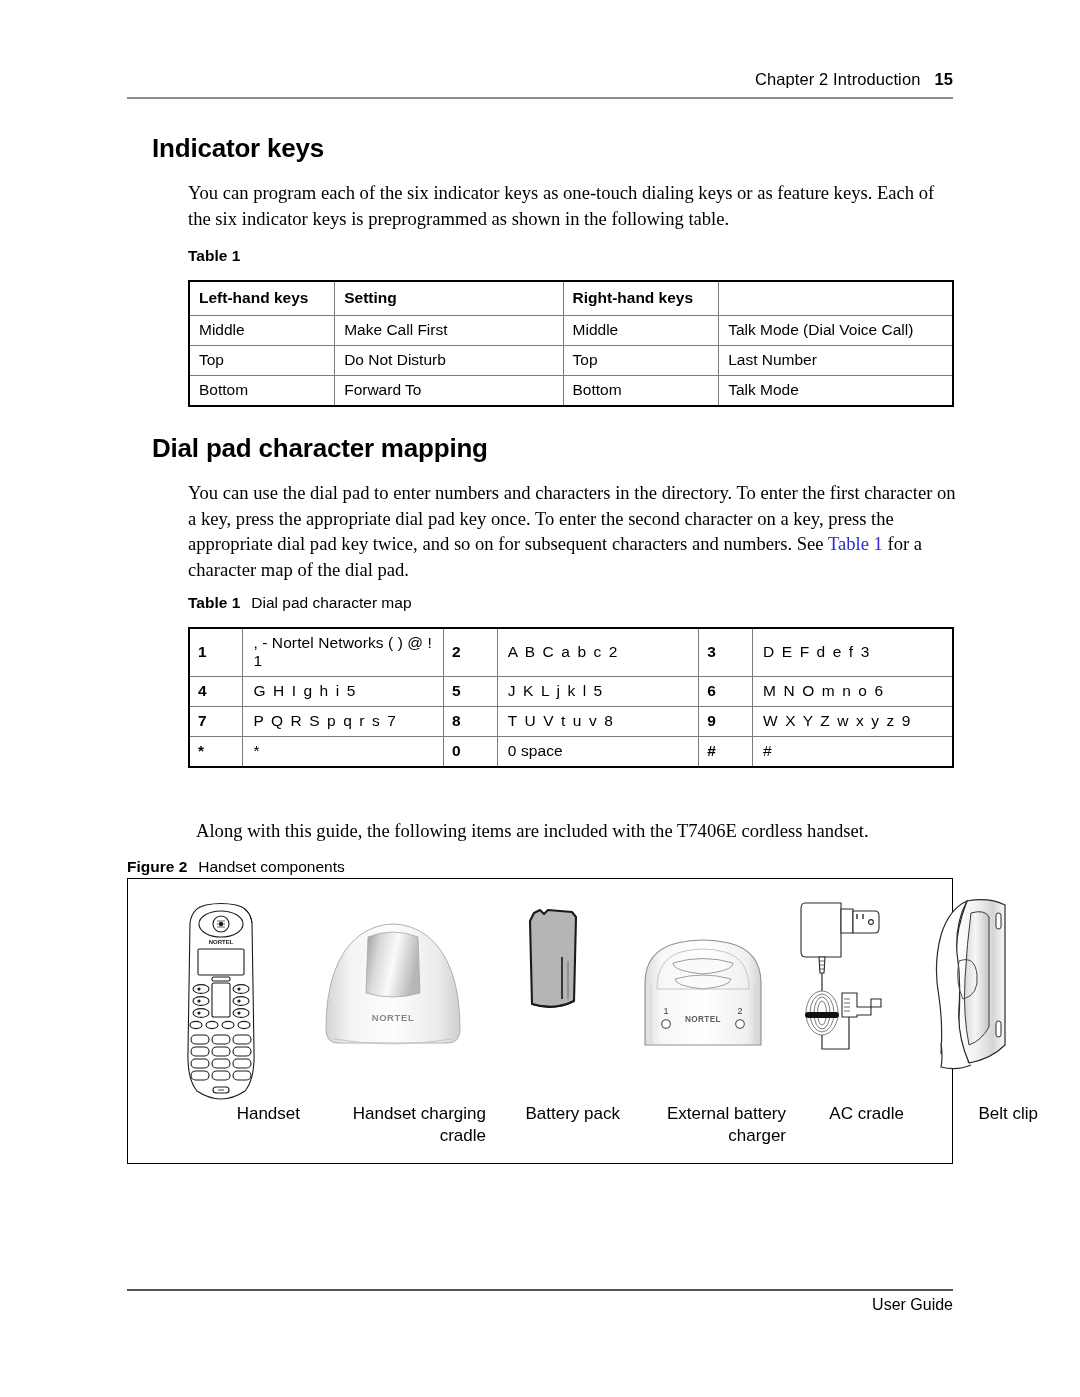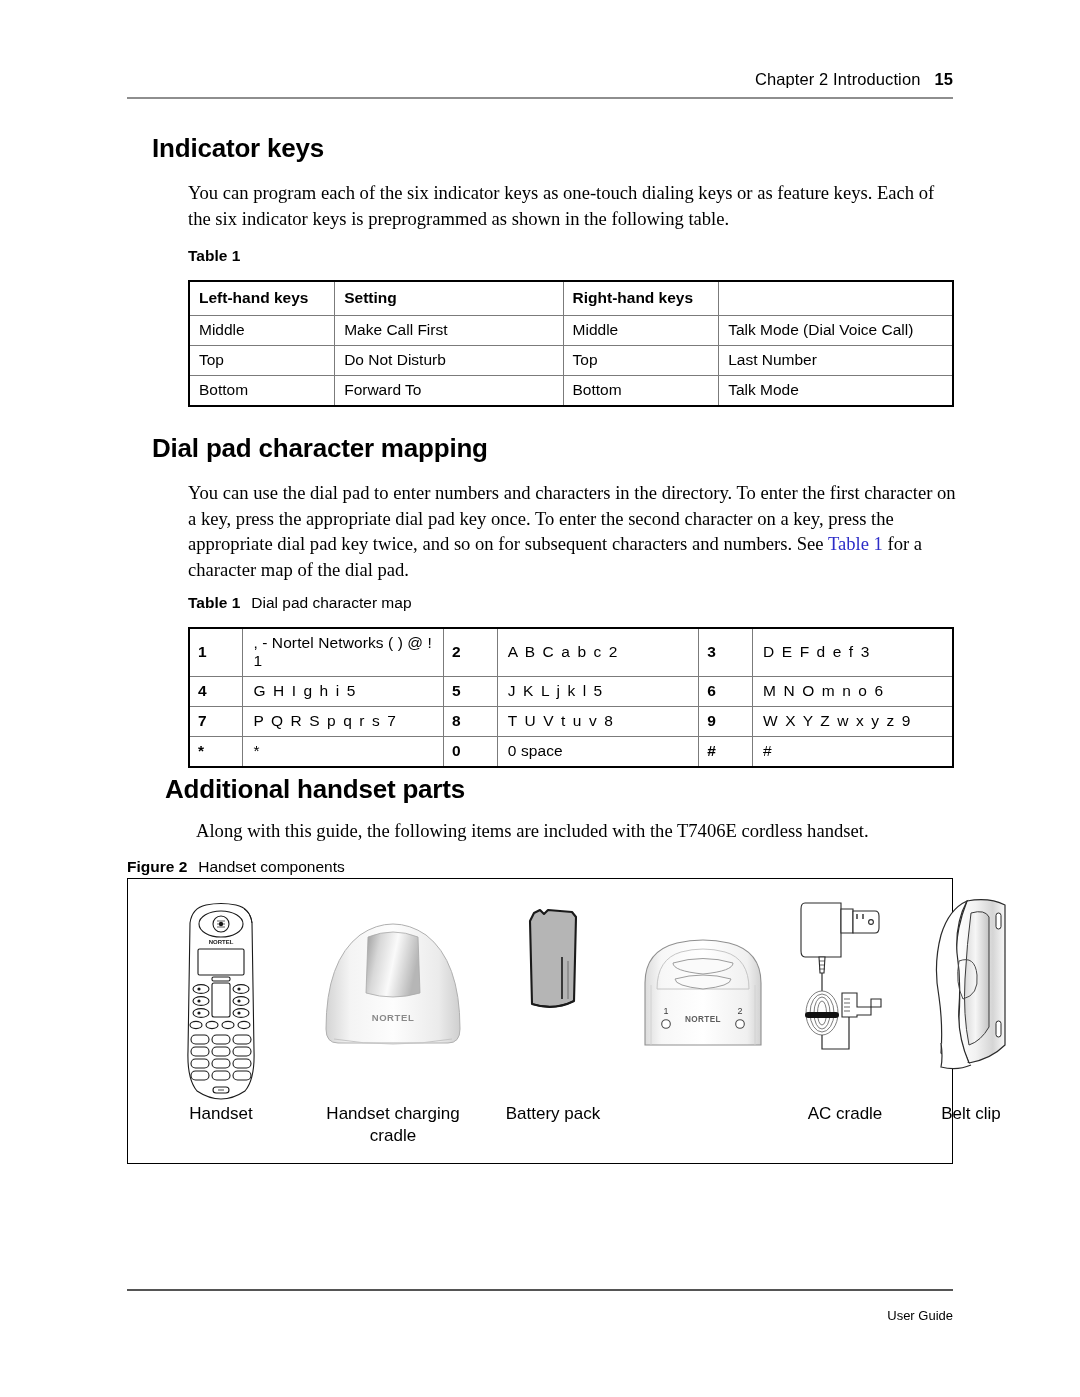--- a/index.html
+++ b/index.html
@@ -194,21 +194,21 @@
   .figlabels {
     position: absolute;
     left: 0;
     top: 224px;
     width: 100%;
     height: 60px;
   }
   .figlabel {
     position: absolute;
     top: 0;
-    text-align: center;
+    text-align: right;
     font-family: "Liberation Sans", "DejaVu Sans", sans-serif;
     font-size: 17px;
     line-height: 22px;
     color: #000;
   }
 
   
   .foot-rule {
     position: absolute;
     left: 127px;
@@ -217,22 +217,21 @@
     height: 2px;
     background: #555;
   }
   .footer {
     position: absolute;
     left: 127px;
     top: 1296px;
     width: 826px;
     text-align: right;
     font-family: "Liberation Sans", "DejaVu Sans", sans-serif;
-    font-size: 13px;
-    margin-top: 12px;
+    font-size: 16px;
   }
 </style>
 </head>
 <body>
 
 <div class="page">
 
   <div class="runhead">
     <span class="chap">Chapter 2  Introduction</span><span class="pnum">15</span>
   </div>
@@ -325,21 +324,20 @@
         <td class="keycell">*</td>
         <td class="charcell nospace">*</td>
         <td class="keycell">0</td>
         <td class="charcell nospace">0 space</td>
         <td class="keycell">#</td>
         <td class="charcell nospace">#</td>
       </tr>
     </tbody>
   </table>
 
-  <h1 class="sect h-parts">Additional handset parts</h1>
   <p class="body p-parts">Along with this guide, the following items are included with the T7406E cordless handset.</p>
 
   <div class="tcap cap-fig">
     <span class="capnum">Figure 2</span><span class="captext">Handset components</span>
   </div>
 
   <div class="figbox">
 
     <div class="figrow">
 
@@ -546,20 +544,21 @@
           </svg>
         </div>
       </div>
 
     </div>
 
     <div class="figlabels">
       <div class="figlabel" style="left:14px;  width:158px;">Handset</div>
       <div class="figlabel" style="left:172px; width:186px;">Handset charging<br>cradle</div>
       <div class="figlabel" style="left:358px; width:134px;">Battery pack</div>
+      <div class="figlabel" style="left:492px; width:166px;">External battery<br>charger</div>
       <div class="figlabel" style="left:658px; width:118px;">AC cradle</div>
       <div class="figlabel" style="left:776px; width:134px;">Belt clip</div>
     </div>
 
   </div>
 
   <div class="foot-rule"></div>
   <div class="footer">User Guide</div>
 
 </div>

